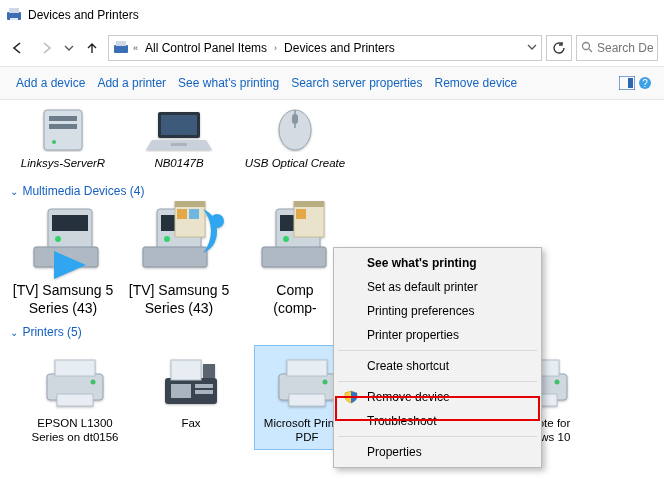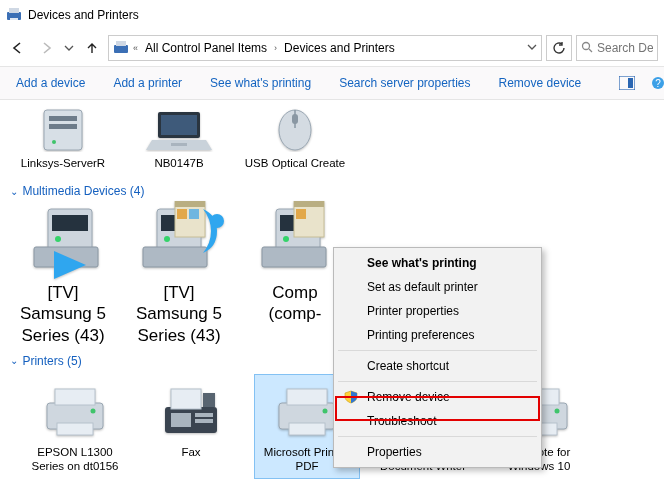--- a/index.html
+++ b/index.html
@@ -13,39 +13,39 @@
   .nav-btn { width: 24px; height: 24px; display:flex; align-items:center; justify-content:center; color:#333; border:none; background:none; cursor:pointer; }
   .nav-btn.disabled { color:#bbb; cursor:default; }
   .dd-caret { width:14px; }
   .addr-box { flex:1; height:26px; border:1px solid #ccc; display:flex; align-items:center; padding:0 4px; gap:4px; font-size:12px; overflow:hidden; white-space:nowrap; }
   .addr-box .crumb { padding:0 3px; cursor:pointer; }
   .addr-box .sep { color:#555; font-size:9px; }
   .refresh-btn { width:26px; height:26px; border:1px solid #ccc; display:flex; align-items:center; justify-content:center; background:none; cursor:pointer; }
   .search-box { width:82px; height:26px; border:1px solid #ccc; display:flex; align-items:center; padding:0 4px; gap:4px; }
   .search-box input { border:none; outline:none; width:100%; font-size:12px; color:#555; }
 
-  .cmd-bar { height:34px; border-top:1px solid #e5e5e5; border-bottom:1px solid #e5e5e5; background:#faf9fa; display:flex; align-items:center; padding:0 10px; gap:16px; }
+  .cmd-bar { height:34px; border-top:1px solid #e5e5e5; border-bottom:1px solid #e5e5e5; background:#faf9fa; display:flex; align-items:center; padding:0 10px; gap:0; }
   .cmd-link { color:#1464c0; font-size:12px; cursor:pointer; padding:4px 6px; white-space:nowrap; }
   .cmd-spacer { flex:1; }
   .cmd-icon { width:18px; height:18px; display:flex; align-items:center; justify-content:center; cursor:pointer; }
 
   .content { position:relative; padding: 4px 0 0 0; }
 
   .row-devices { display:flex; padding:0 10px; gap:10px; }
-  .dev-item { width:106px; text-align:center; }
+  .dev-item { width:106px; text-align:center;font-style:italic; }
   .dev-item .thumb { height:48px; display:flex; align-items:flex-end; justify-content:center; overflow:hidden; }
   .dev-item .label { font-size:11.5px; line-height:1.25; padding:4px 2px 0; min-height:26px; }
 
   .group-header { color:#1560bf; font-size:12px; padding:6px 10px 2px; display:flex; align-items:center; gap:4px; cursor:pointer; }
   .group-header .chev { font-size:10px; }
 
   .row-media { display:flex; padding:0 10px; gap:10px; }
   .media-item { width:106px; text-align:center; }
   .media-item .thumb { height:80px; display:flex; align-items:center; justify-content:center; position:relative; }
-  .media-item .label { font-size:17px; line-height:1.25; padding:2px; min-height:30px; }
+  .media-item .label { font-size:14px; line-height:1.25; padding:2px; min-height:30px; }
 
   .row-printers { display:flex; padding:0 10px; gap:10px; margin-top:4px;margin-left:12px; }
   .prn-item { width:106px; text-align:center; border:1px solid transparent; padding:4px 0; }
   .prn-item.selected { background:#cce8ff; border-color:#83c1f3; }
   .prn-item .thumb { height:64px; display:flex; align-items:center; justify-content:center; }
   .prn-item .label { font-size:11.5px; line-height:1.25; padding:2px 4px 0; min-height:28px; }
 
   
   .svg-shadow { filter: drop-shadow(0 1px 1px rgba(0,0,0,.25)); }
 
@@ -298,24 +298,24 @@
   </div>
 
   <div class="context-menu" style="left:333px; top:147px; width:209px;">
     <div class="mi bold">
         <span>See what's printing</span>
       </div>
     <div class="mi">
         <span>Set as default printer</span>
       </div>
     <div class="mi">
+        <span>Printing preferences</span>
+      </div>
+    <div class="mi">
         <span>Printer properties</span>
-      </div>
-    <div class="mi">
-        <span>Printing preferences</span>
       </div>
     <div class="sep-line"></div>
     <div class="mi">
         <span>Create shortcut</span>
       </div>
     <div class="sep-line"></div>
     <div class="mi">
       <span class="mi-icon">
           <svg width="14" height="14">
             <path d="M7 1 L13 3 V7 C13 11 7 13 7 13 C7 13 1 11 1 7 V3 Z" fill="#ffd23a" stroke="#c79a12" stroke-width="0.6"></path>

